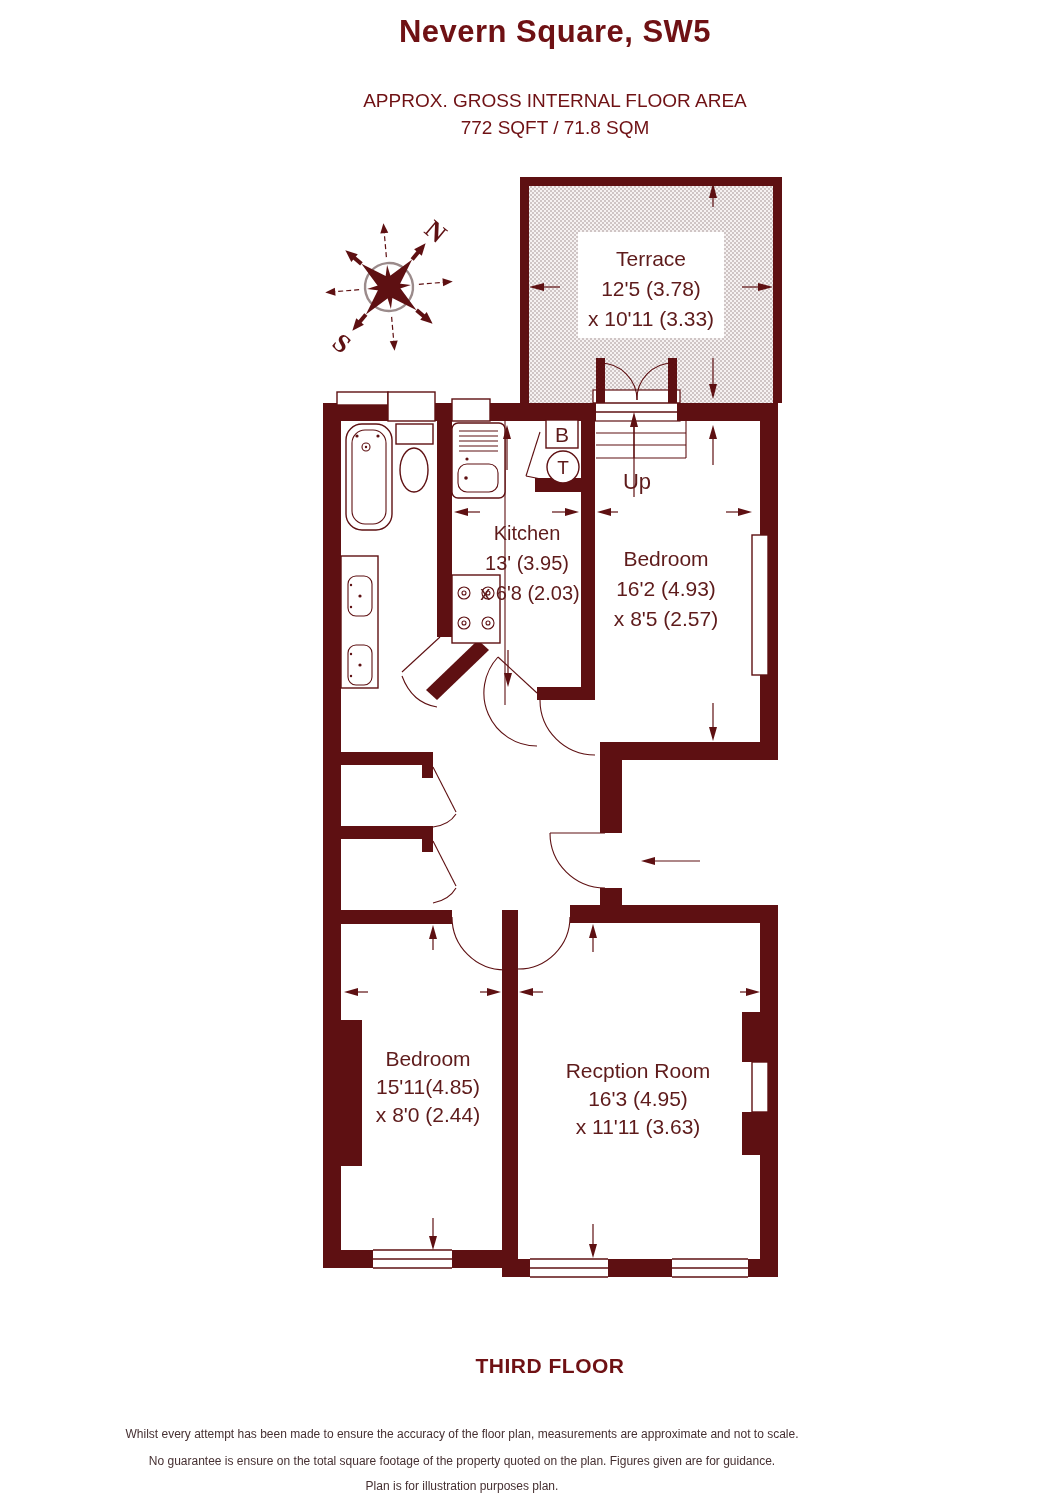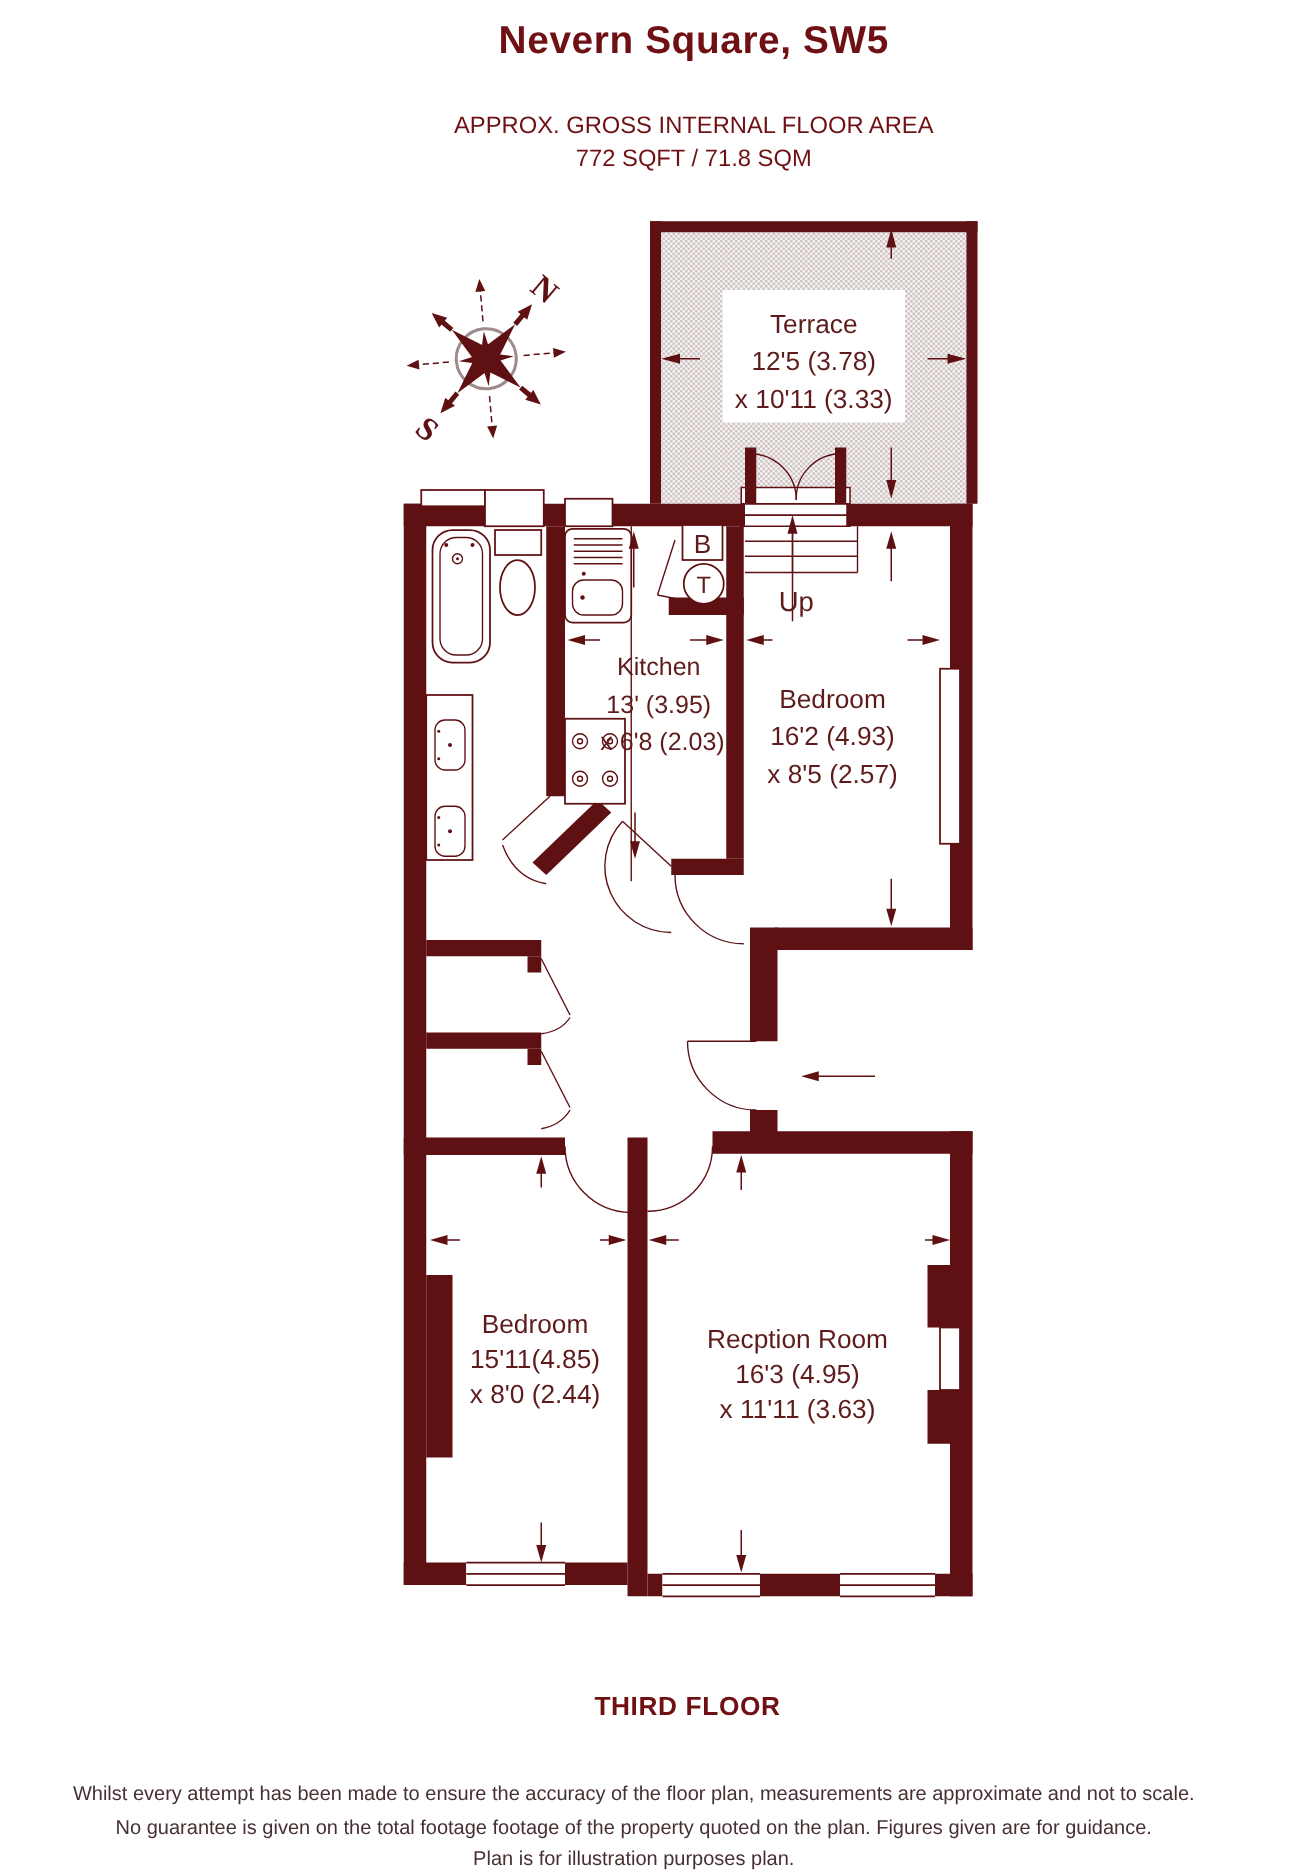--- a/index.html
+++ b/index.html
@@ -6,21 +6,21 @@
     --wall:#5e1012; --title:#6f1114; --room-text:#5e1b1b;
     --disclaimer:#463032; --compass-circle:#9b8b8b;
   }
   html,body{margin:0;padding:0;background:#fff;}
   body{width:1048px;height:1500px;position:relative;font-family:"Liberation Sans",sans-serif;overflow:hidden;}
   .abs{position:absolute;}
   .page-title{top:14px;left:31px;width:1048px;text-align:center;font-size:31px;font-weight:bold;color:var(--title);letter-spacing:.5px;}
   .area-line{left:31px;width:1048px;text-align:center;font-size:19px;color:var(--title);}
   .area1{top:90px;} .area2{top:117px;}
   .floor-label{top:1354px;left:26px;width:1048px;text-align:center;font-size:21px;font-weight:bold;color:var(--title);letter-spacing:.5px;}
-  .disc{left:0;width:924px;text-align:center;font-size:16px;color:var(--disclaimer);margin-left:45px;}
+  .disc{left:0;width:924px;text-align:center;font-size:12px;color:var(--disclaimer);}
   .d1{top:1427px;} .d2{top:1454px;} .d3{top:1479px;}
   svg{position:absolute;top:0;left:0;}
   .wall{fill:var(--wall);}
   .thin{fill:#ffffff;stroke:var(--wall);stroke-width:1.4;}
   .ln{fill:none;stroke:var(--wall);stroke-width:1.4;}
   .arc{fill:none;stroke:var(--wall);stroke-width:1.1;}
   .dim{stroke:var(--wall);stroke-width:1.2;}
   .head{fill:var(--wall);}
   text.room{fill:var(--room-text);font-size:20px;text-anchor:middle;font-family:"Liberation Sans",sans-serif;}
   text.big{font-size:21px;}
@@ -331,14 +331,14 @@
       <polygon class="head" points="-57,0 -45,-5 -45,5"></polygon>
     <line x1="36" y1="0" x2="47" y2="0" stroke="var(--wall)" stroke-width="4"></line>
       <polygon class="head" points="57,0 45,-5 45,5"></polygon>
     <text x="0" y="-64" text-anchor="middle" fill="var(--wall)" style="font-size:26px;font-weight:bold;font-family:'Liberation Serif',serif">N</text>
     <text x="0" y="82" text-anchor="middle" fill="var(--wall)" style="font-size:26px;font-weight:bold;font-family:'Liberation Serif',serif">S</text>
   </g>
 </svg>
 
 <div class="abs floor-label">THIRD FLOOR</div>
 <div class="abs disc d1">Whilst every attempt has been made to ensure the accuracy of the floor plan, measurements are approximate and not to scale.</div>
-<div class="abs disc d2">No guarantee is given on the total footage footage of the property quoted on the plan. Figures given are for guidance.</div>
+<div class="abs disc d2">No guarantee is ensure on the total square footage of the property quoted on the plan. Figures given are for guidance.</div>
 <div class="abs disc d3">Plan is for illustration purposes plan.</div>
 
 </body></html>

